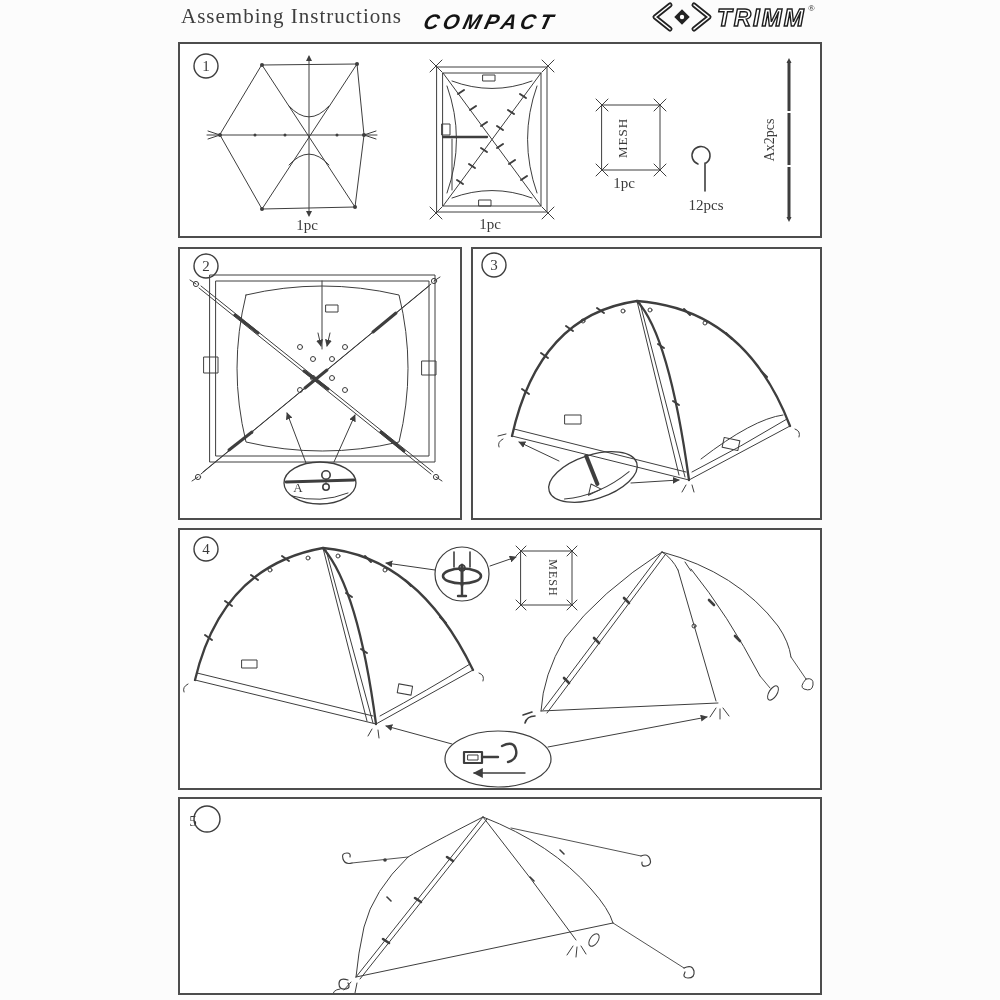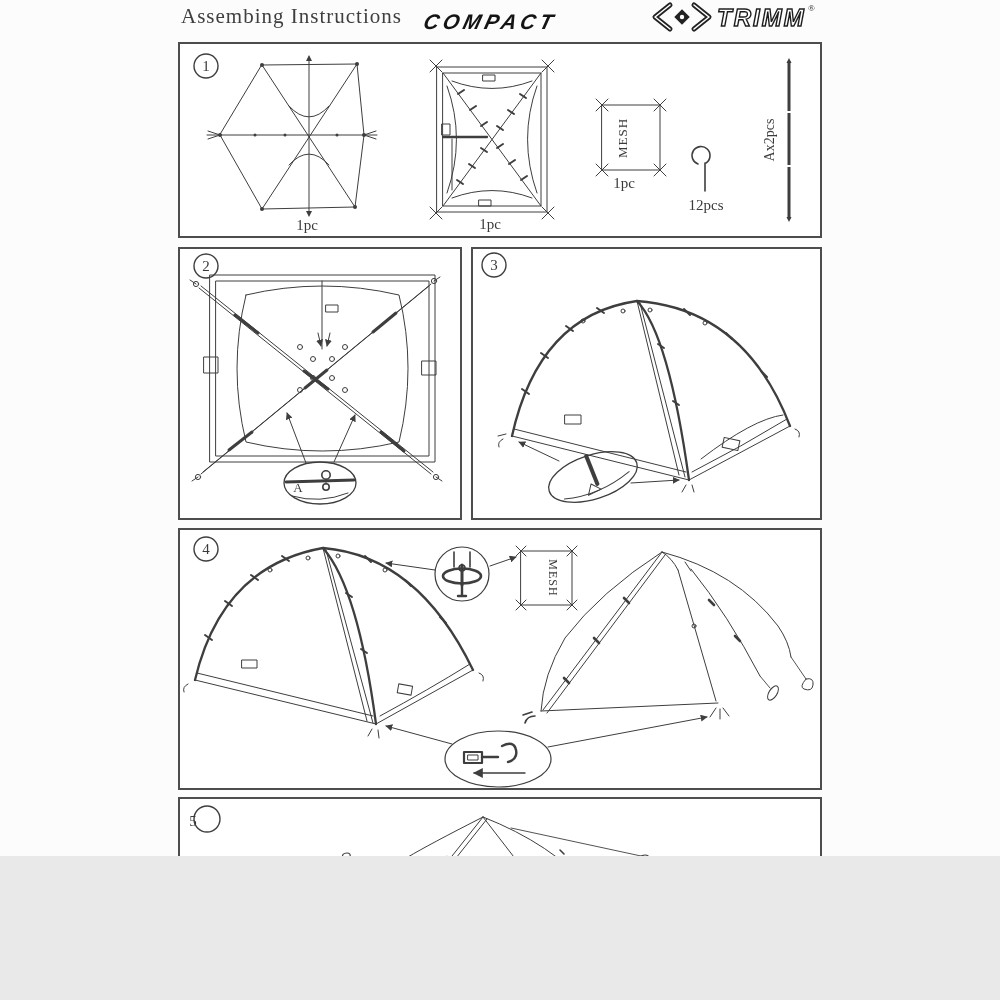--- a/index.html
+++ b/index.html
@@ -1,16 +1,16 @@
 <!DOCTYPE html>
 <html><head>
 <meta charset="utf-8">
 <style>
   html,body{margin:0;padding:0;background:#e9e9e9;}
-  .page{position:relative;width:1000px;height:856px;background:#fcfcfc;
+  .page{position:relative;width:1000px;height:1000px;background:#fcfcfc;
         font-family:"Liberation Serif",serif;color:#3a3a3a;overflow:hidden;}
   .panel{position:absolute;background:#fff;border:2px solid #4d4d4d;box-sizing:border-box;}
   .title{position:absolute;left:181px;top:4px;font-size:21px;letter-spacing:1px;color:#3f3f3f;}
   .compact{position:absolute;left:424px;top:10px;font-family:"Liberation Sans",sans-serif;
            font-weight:bold;font-style:italic;font-size:21px;letter-spacing:4px;
            transform:skewX(-14deg);color:#141414;}
   svg{display:block;}
   svg text{font-family:"Liberation Serif",serif;fill:#3a3a3a;stroke:none;}
   .ink{fill:none;stroke:#3e3e3e;stroke-width:1;stroke-linecap:round;stroke-linejoin:round;}
   .b2{stroke-width:2.3;}

